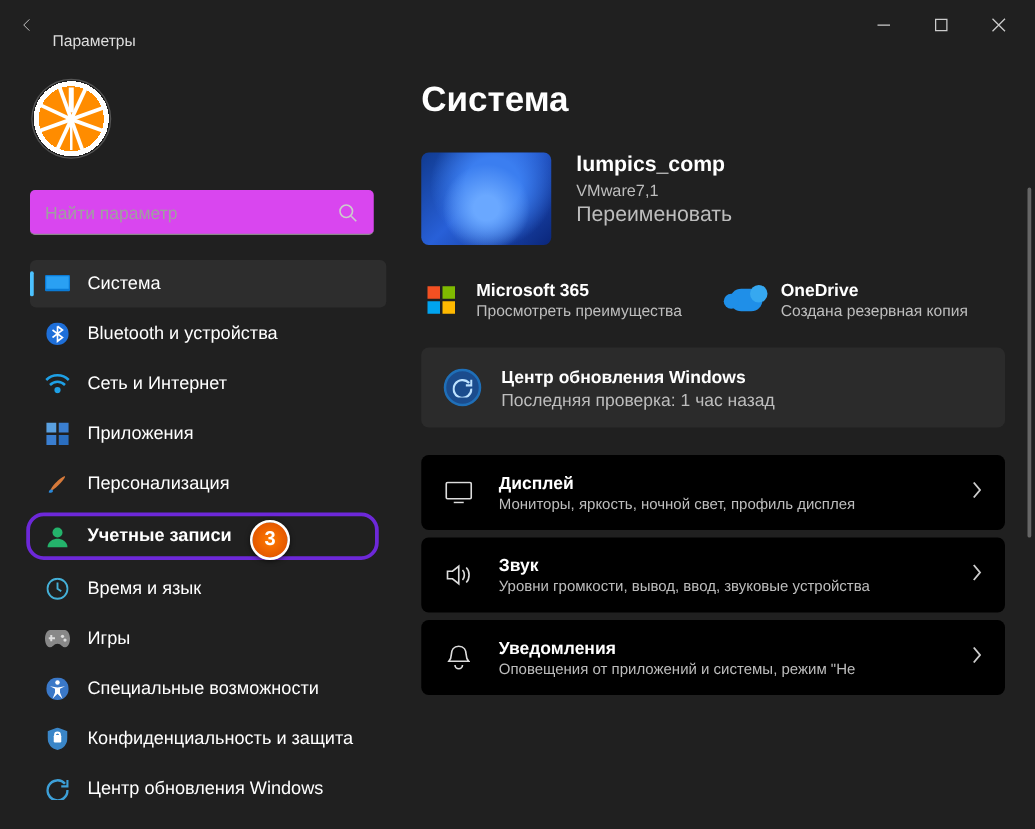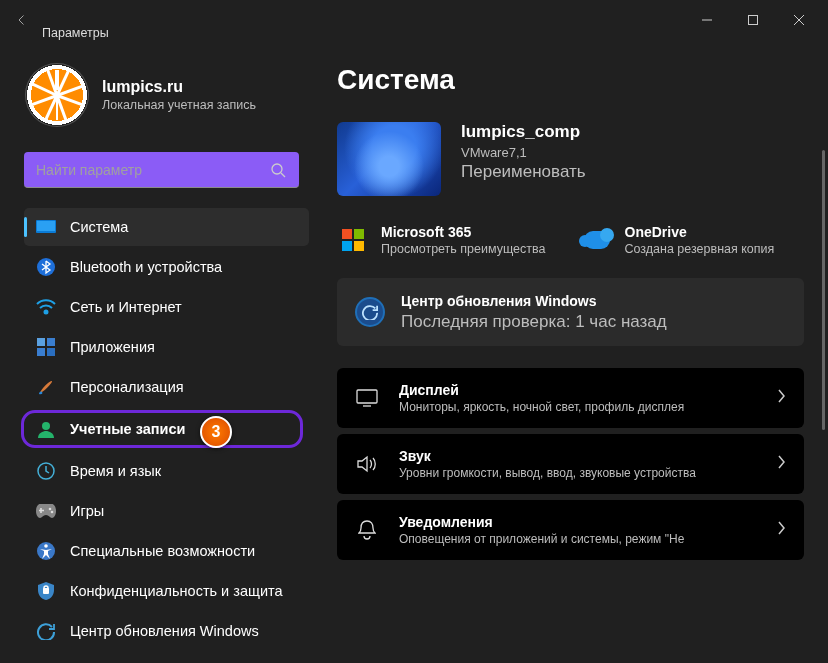--- a/index.html
+++ b/index.html
@@ -29,21 +29,21 @@
       radial-gradient(circle, #fff 0 30px, transparent 30px);
     position:relative; box-shadow:0 0 0 1px #555;}
   .avatar:before,.avatar:after{content:"";position:absolute;background:#fff;}
   .avatar:before{left:50%;top:6px;width:4px;height:20px;margin-left:-2px;}
   .avatar:after{left:50%;top:30px;width:2px;height:26px;margin-left:-1px;}
   .aseg{position:absolute;left:50%;top:50%;background:#fff;height:3px;width:28px;transform-origin:left center;margin-top:-1px;}
   .u1{font-size:16px;font-weight:600;}
   .u2{font-size:12.5px;color:#bdbdbd;margin-top:2px;}
   .searchrow{margin:4px 10px 18px 0; position:relative;}
   .search{width:100%; height:36px; border:none; border-radius:4px;
-    background:#8b5cf6; color:#fff; padding:0 40px 0 12px; font-size:14px;
+    background:#d946ef; color:#fff; padding:0 40px 0 12px; font-size:14px;
     border-bottom:1.5px solid #8a8a8a;}
   .search::placeholder{color:#a0a0a0;}
   .searchbtn{position:absolute;right:0;top:0;width:42px;height:36px;display:flex;align-items:center;justify-content:center;color:#bbb;}
   .nav{list-style:none; display:flex; flex-direction:column; gap:2px; margin-top:2px;}
   .ni{display:flex; align-items:center; height:38px; padding:0 10px 0 12px; border-radius:5px; font-size:14.5px; position:relative; gap:14px; cursor:pointer;}
   .ni .ic{width:20px;height:20px;display:flex;align-items:center;justify-content:center;}
   .ni.active{background:#2d2d2d;}
   .ni.active:before{content:"";position:absolute;left:0;top:9px;bottom:9px;width:3px;background:#4cc2ff;border-radius:2px;}
   .highlighted{border:3px solid #6d28d9;border-radius:14px;margin:2px 6px 2px -3px;font-weight:bold;}
   .badge3{position:absolute;left:200px;top:416px;width:32px;height:32px;border-radius:50%;
@@ -65,21 +65,21 @@
   .pcren{font-size:17px;color:#bdbdbd;margin-top:2px;}
   .tiles{display:flex;gap:20px;margin-bottom:18px;}
   .tile{flex:1;display:flex;gap:14px;align-items:center;padding:4px 2px;}
   .ticon{width:28px;height:28px;display:flex;align-items:center;justify-content:center;}
   .tile .tt{font-size:14px;font-weight:600;}
   .tile .ts{font-size:12.5px;color:#bdbdbd;margin-top:2px;}
   .wu{background:#2b2b2b;border-radius:6px;padding:14px 18px;display:flex;gap:16px;align-items:center;margin-bottom:22px;}
   .wu .ring{width:30px;height:30px;border-radius:50%;border:2px solid #1f6fb8;display:flex;align-items:center;justify-content:center;background:#1b4c8d;}
   .wu .ring svg{width:16px;height:16px;stroke:#bde2ff;fill:none;stroke-width:2;}
   .wu-t{font-size:14px;font-weight:600;line-height:1.3;}
-  .wu-s{font-size:17px;color:#bdbdbd;margin-top:2px;}
+  .wu-s{font-size:14px;color:#bdbdbd;margin-top:2px;}
   .cards{display:flex;flex-direction:column;gap:6px;}
   .card{background:#000000;border-radius:6px;padding:14px 18px;display:flex;align-items:center;gap:20px;}
   .cic{width:24px;height:24px;color:#ddd;display:flex;align-items:center;justify-content:center;}
   .card .ct{font-size:14px;font-weight:600;}
   .card .cs{font-size:12px;color:#bdbdbd;margin-top:2px;}
   .chev{margin-left:auto;color:#ccc;}
   .scrollbar{position:absolute;right:3px;top:150px;width:3px;height:280px;background:#666;border-radius:2px;}
   .mslogo{width:22px;height:22px;display:grid;grid-template:1fr 1fr/1fr 1fr;gap:2px;}
   .mslogo span:nth-child(1){background:#f25022;}
   .mslogo span:nth-child(2){background:#7fba00;}
@@ -125,24 +125,20 @@
       <div class="avatar">
         <span class="aseg" style="transform:rotate(20deg)"></span>
         <span class="aseg" style="transform:rotate(70deg)"></span>
         <span class="aseg" style="transform:rotate(115deg)"></span>
         <span class="aseg" style="transform:rotate(160deg)"></span>
         <span class="aseg" style="transform:rotate(205deg)"></span>
         <span class="aseg" style="transform:rotate(250deg)"></span>
         <span class="aseg" style="transform:rotate(295deg)"></span>
         <span class="aseg" style="transform:rotate(340deg)"></span>
       </div>
-      <div>
-        <div class="u1">lumpics.ru</div>
-        <div class="u2">Локальная учетная запись</div>
-      </div>
     </div>
 
     <div class="searchrow">
       <input class="search" placeholder="Найти параметр" style="">
       <div class="searchbtn">
         <svg width="16" height="16" viewBox="0 0 16 16" fill="none" stroke="#ccc" stroke-width="1.3">
             <circle cx="7" cy="7" r="5"></circle>
             <path d="m11 11 4 4"></path>
           </svg>
       </div>

